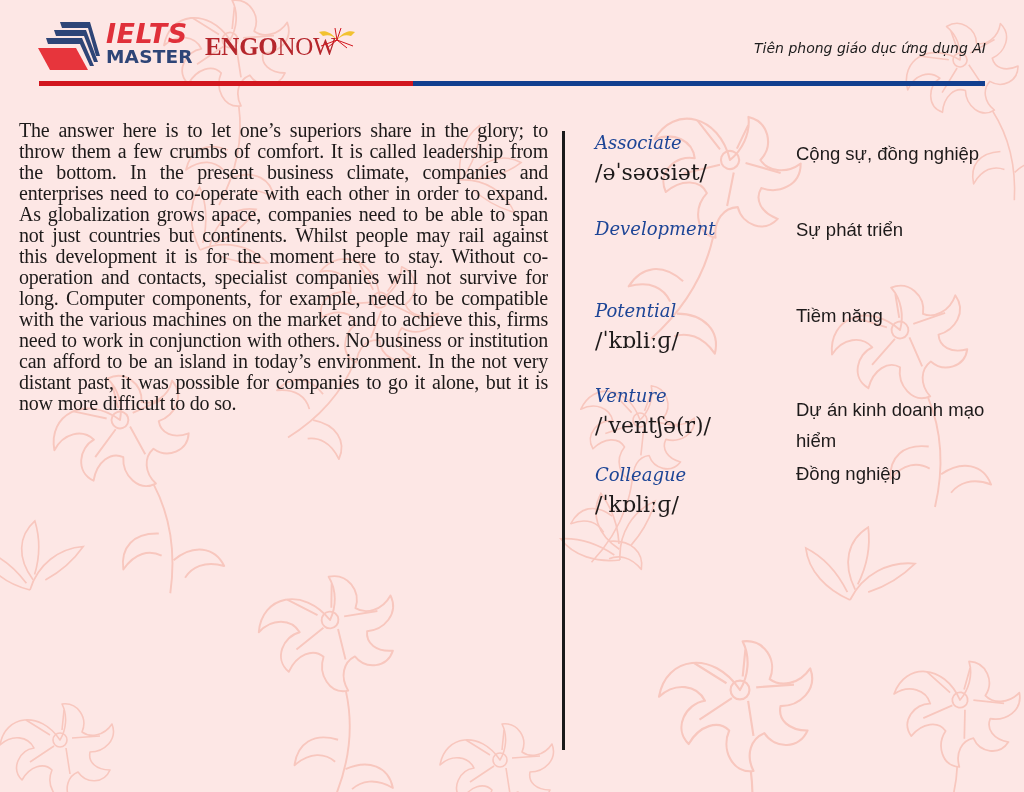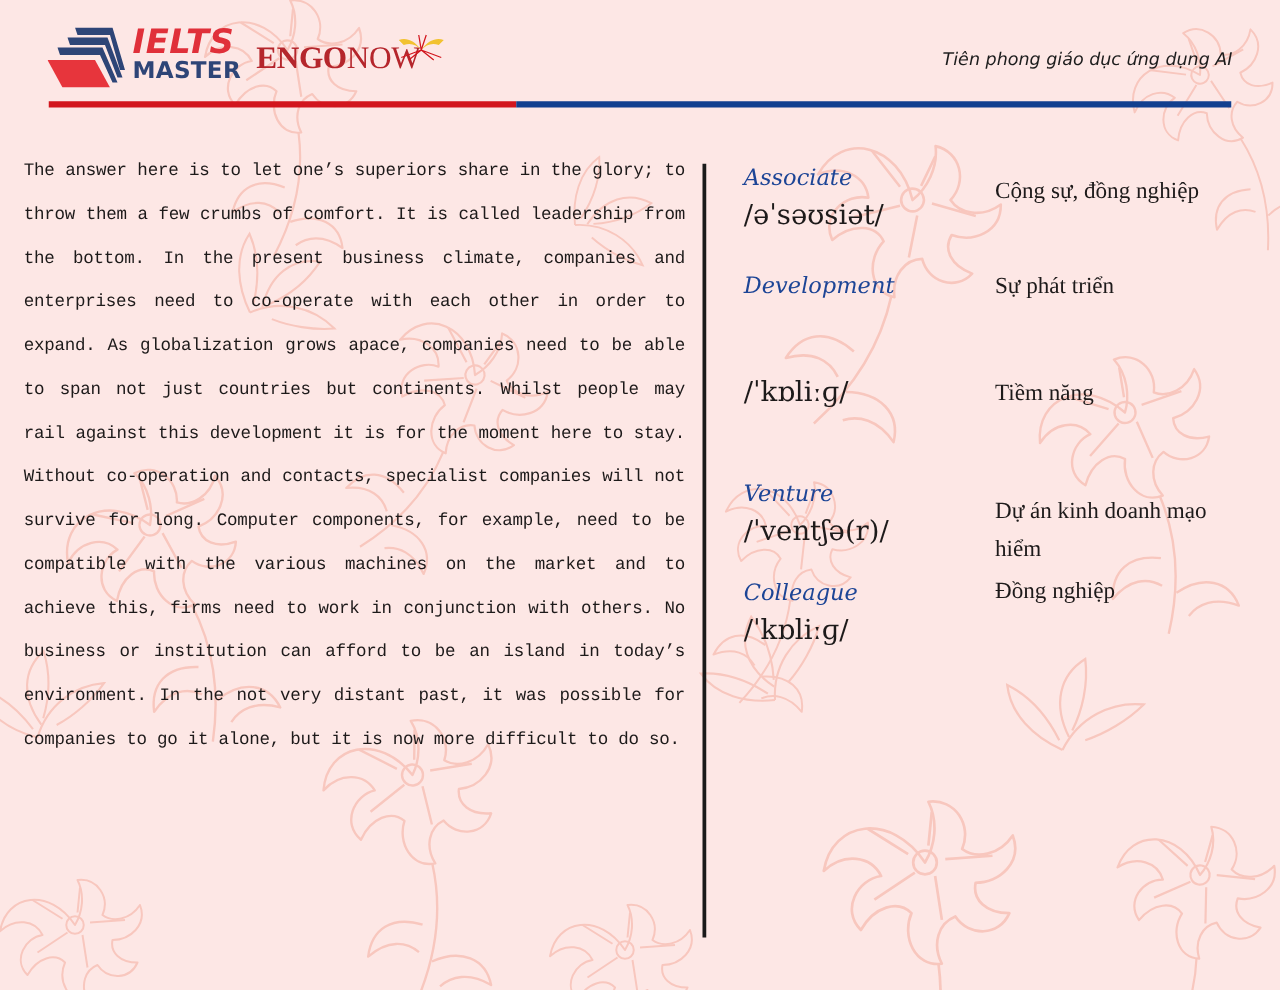--- a/index.html
+++ b/index.html
@@ -45,22 +45,22 @@
       font-family: "DejaVu Sans", "Liberation Sans", sans-serif;
       font-style: italic; font-size: 14px; color: #1c1c1c;
     }
     .header-rule { position: absolute; left: 39px; top: 81px; height: 5px; width: 946px; display: flex; }
     .rule-red { width: 374px; height: 5px; background: #d2161e; }
     .rule-blue { flex: 1; height: 5px; background: #123f8f; }
 
     
     .passage {
       position: absolute; left: 19px; top: 120px; width: 529px;
-      font-family: Liberation Mono, monospace;
-      font-size: 14px; line-height: 35px;
+      font-family: Liberation Serif, serif;
+      font-size: 20px; line-height: 21px;
       text-align: justify; color: #1d1a1a;
       letter-spacing: -0.2px;
     }
 
     .divider {
       position: absolute; left: 562px; top: 131px; width: 2.5px; height: 619px;
       background: #1a1a1a;
     }
 
     
@@ -73,21 +73,21 @@
       font-style: italic; font-weight: normal;
       font-size: 18px; line-height: 26px; color: #1d4596;
     }
     .vocab-ipa {
       display: block; margin-top: 4px;
       font-family: "DejaVu Serif", "Liberation Serif", serif;
       font-size: 22px; line-height: 26px; color: #1d1a1a;
     }
     .vocab-meaning {
       position: absolute; left: 201px; width: 200px;
-      font-family: Liberation Serif, serif;
+      font-family: Liberation Sans, sans-serif;
       font-size: 18.5px; line-height: 31px; color: #1d1a1a;
     }
   </style>
 </head>
 <body>
 
 <svg class="bg-pattern" width="1024" height="792" viewBox="0 0 1024 792" xmlns="http://www.w3.org/2000/svg">
   <defs>
     <g id="flower" fill="none" stroke="#f4ad9f" stroke-width="1.6" stroke-linejoin="round">
       <path d="M0,0 C-20,-30 -55,-25 -60,5 C-48,-6 -32,-4 -26,8 C-40,10 -50,28 -38,40 C-30,26 -16,22 -8,30 C-14,44 -6,62 10,60 C4,48 8,36 18,32 C26,44 44,44 50,30 C36,30 28,22 30,12 C44,12 58,0 52,-16 C44,-4 30,-2 22,-8 C28,-22 18,-38 2,-36 C8,-24 6,-10 0,0 Z"></path>
@@ -170,20 +170,21 @@
 
     <div class="vocab-row" style="top:86px;">
       <div class="vocab-term">
         <span class="vocab-word">Development</span>
       </div>
       <div class="vocab-meaning" style="top:-2px;">Sự phát triển</div>
     </div>
 
     <div class="vocab-row" style="top:168px;">
       <div class="vocab-term">
+        <span class="vocab-word">Potential</span>
         <span class="vocab-ipa">/ˈkɒliːɡ/</span>
       </div>
       <div class="vocab-meaning" style="top:2px;">Tiềm năng</div>
     </div>
 
     <div class="vocab-row" style="top:253px;">
       <div class="vocab-term">
         <span class="vocab-word">Venture</span>
         <span class="vocab-ipa">/ˈventʃə(r)/</span>
       </div>

